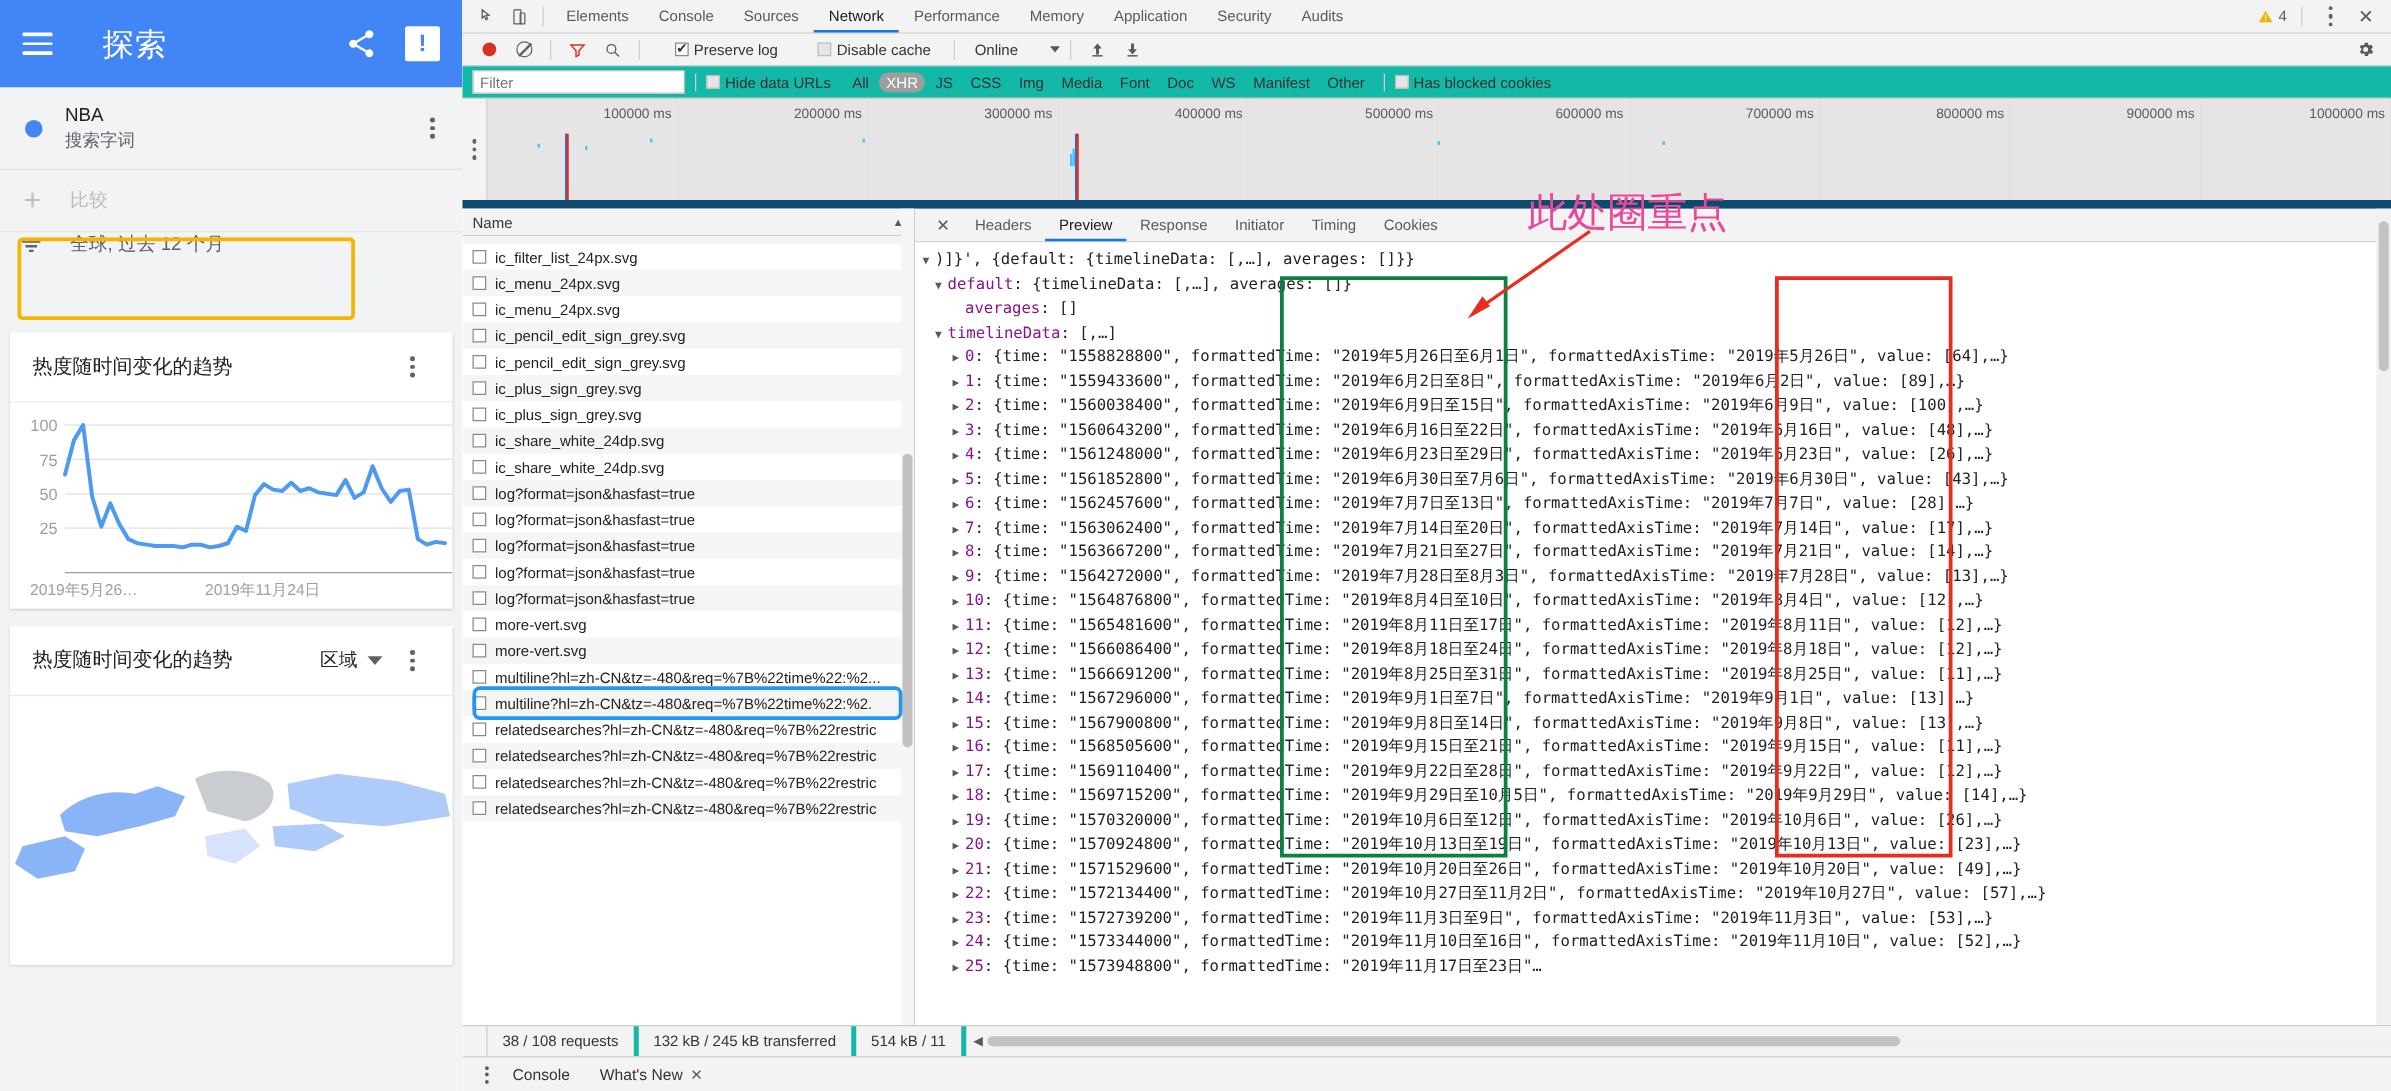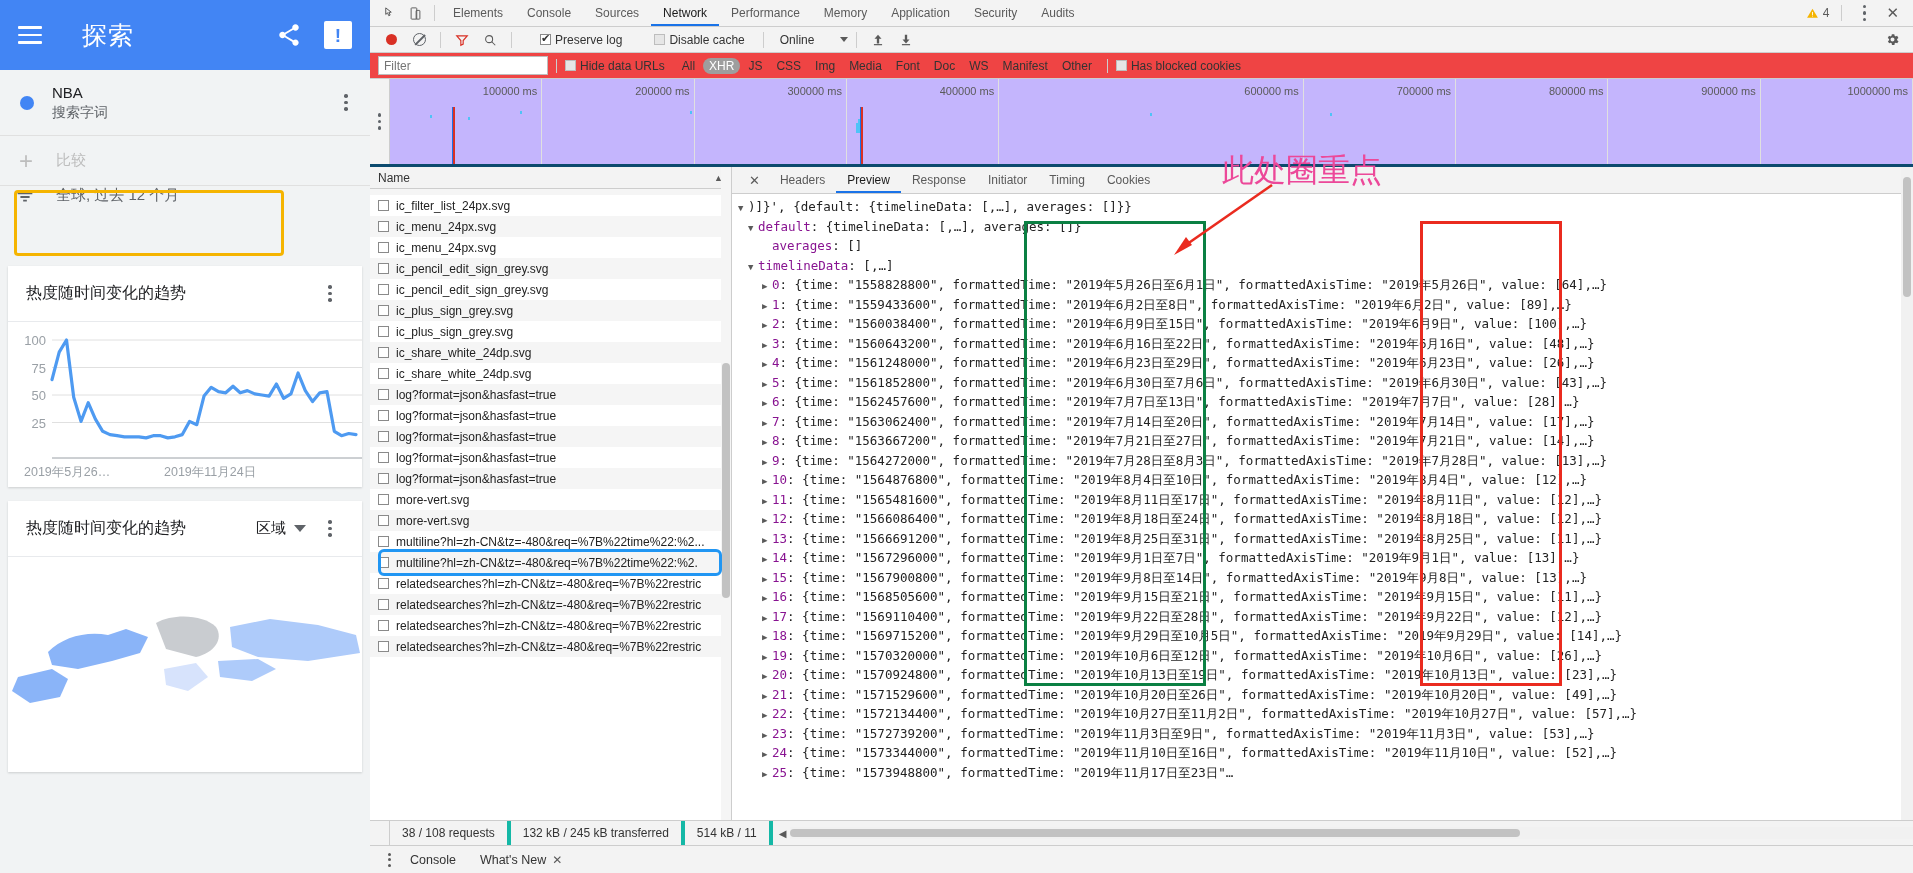--- a/index.html
+++ b/index.html
@@ -69,27 +69,27 @@
   .clear-ic:after { content:""; position:absolute; left:-1px; top:4.5px; width:14px; height:1.6px; background:#5f6368; transform:rotate(-45deg); }
   .cb { width:11px; height:11px; border:1px solid #8a8a8a; background:#fff; display:inline-block; position:relative; flex:none; }
   .cb.checked:after { content:"✔"; position:absolute; left:0px; top:-3px; font-size:11px; color:#333; }
   .cb.grey { background:#e6e6e6; border-color:#bdbdbd; }
   .tb-label { font-size:12px; color:#333; margin-left:4px; margin-right:10px; }
   .tb-item { display:flex; align-items:center;margin-left:20px; }
   .online-sel { font-size:12px; color:#333; margin-left:8px; display:flex; align-items:center; gap:26px; }
   .tri-dn { width:0;height:0;border-left:4px solid transparent;border-right:4px solid transparent;border-top:5px solid #5a5a5a; }
   .gear { margin-left:auto; margin-right:8px; }
 
-  .dt-filterbar { height:26px; background:#ef4444; border-bottom:1px solid #cdcdcd; display:flex; align-items:center; padding-left:8px; gap:0; }
+  .dt-filterbar { height:26px; background:#14b8a6; border-bottom:1px solid #cdcdcd; display:flex; align-items:center; padding-left:8px; gap:0; }
   .filter-input { width:170px; height:19px; border:1px solid #bdbdbd; background:#fff; font-size:12px; color:#8a8a8a; padding:0 5px; line-height:17px; }
   .ftype { font-size:12px; color:#333; padding:1px 6px; margin:0 1px; border-radius:9px; cursor:pointer; }
   .ftype.sel { background:#9e9e9e; color:#fff; }
   .f-sep { width:1px; height:14px; background:#cdcdcd; margin:0 8px; }
 
-  .dt-overview { height:88px; border-bottom:3px solid #0c4a6e; background:#c4b5fd; position:relative; display:flex; }
+  .dt-overview { height:88px; border-bottom:7px solid #0c4a6e; background:#e5e5e5; position:relative; display:flex; }
   .ov-gutter { width:20px; background:#f3f3f3; border-right:1px solid #cdcdcd; display:flex; align-items:center; justify-content:center;}
   .ov-body { flex:1; position:relative; overflow:hidden; }
   .ov-tick { position:absolute; top:0; bottom:0; border-right:1px solid #e0e0e0; }
   .ov-tick span { position:absolute; right:4px; top:6px; font-size:11px; color:#5a5a5a; white-space:nowrap; }
 
   .dt-split { position:absolute; left:0; top:167px; right:0; bottom:53px; display:flex; }
   .net-list { width:362px; border-right:1px solid #cdcdcd; display:flex; flex-direction:column; background:#fff; position:relative;}
   .nl-head { height:22px; background:#f3f3f3; border-bottom:1px solid #cdcdcd; display:flex; align-items:center; padding:0 8px; font-size:12px; color:#333;}
   .nl-sort { margin-left:auto; font-size:9px; color:#5a5a5a;}
   .nl-rows { flex:1; overflow:hidden; position:relative; }
@@ -374,20 +374,23 @@
             <span>100000 ms</span>
           </div>
           <div class="ov-tick" style="left: 152.3px; width: 152.3px;">
             <span>200000 ms</span>
           </div>
           <div class="ov-tick" style="left: 304.6px; width: 152.3px;">
             <span>300000 ms</span>
           </div>
           <div class="ov-tick" style="left: 456.9px; width: 152.3px;">
             <span>400000 ms</span>
+          </div>
+          <div class="ov-tick" style="left: 609.2px; width: 152.3px;">
+            <span>500000 ms</span>
           </div>
           <div class="ov-tick" style="left: 761.5px; width: 152.3px;">
             <span>600000 ms</span>
           </div>
           <div class="ov-tick" style="left: 913.8px; width: 152.3px;">
             <span>700000 ms</span>
           </div>
           <div class="ov-tick" style="left: 1066.1px; width: 152.3px;">
             <span>800000 ms</span>
           </div>

